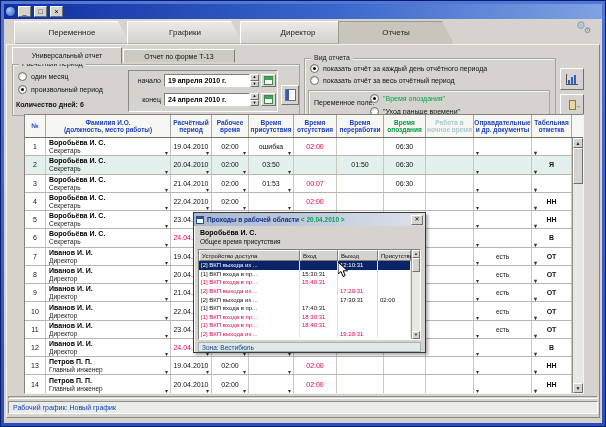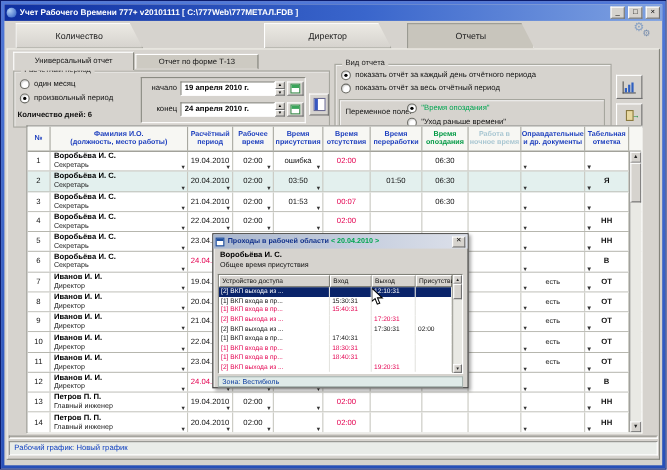--- a/index.html
+++ b/index.html
@@ -156,21 +156,20 @@
   .cursor{position:absolute;left:334px;top:258px;z-index:9;}
 </style>
 </head>
 <body>
 
 <div class="frame">
  <div class="inner" id="inner">
 
   <div class="titlebar">
     <span class="appico"></span>
-    <span class="ttext">Учет Рабочего Времени 777+ v20101111 [ C:\777Web\777МЕТАЛ.FDB ]</span>
     <button class="wbtn">_</button>
     <button class="wbtn">□</button>
     <button class="wbtn">×</button>
   </div>
 
   <div class="gearico">
     <span>⚙</span><span>⚙</span>
   </div>
 
   <div class="panel"></div>
@@ -1051,17 +1050,18 @@
     </div>
     <div class="pzone">Зона: Вестибюль</div>
   </div>
 
   <div class="cursor">
     <svg width="11" height="16" viewBox="0 0 11 16">
       <polygon points="0,0 0,12 3,9.5 5,14.5 7.2,13.6 5.2,8.8 9.5,8.8" fill="#fff" stroke="#000" stroke-width="1"></polygon>
     </svg>
   </div>
 
- <div class="tab" style="left: 10px;">Количество</div>
+ <div class="tab" style="left: 10px;">Переменное</div>
+      <div class="tab" style="left: 123px;">Графики</div>
       <div class="tab" style="left: 236px;">Директор</div>
-      <div class="tab on" style="left: 366px;">Отчеты</div>
+      <div class="tab on" style="left: 334px;">Отчеты</div>
     </div>
 </div>
 
 </body></html>

